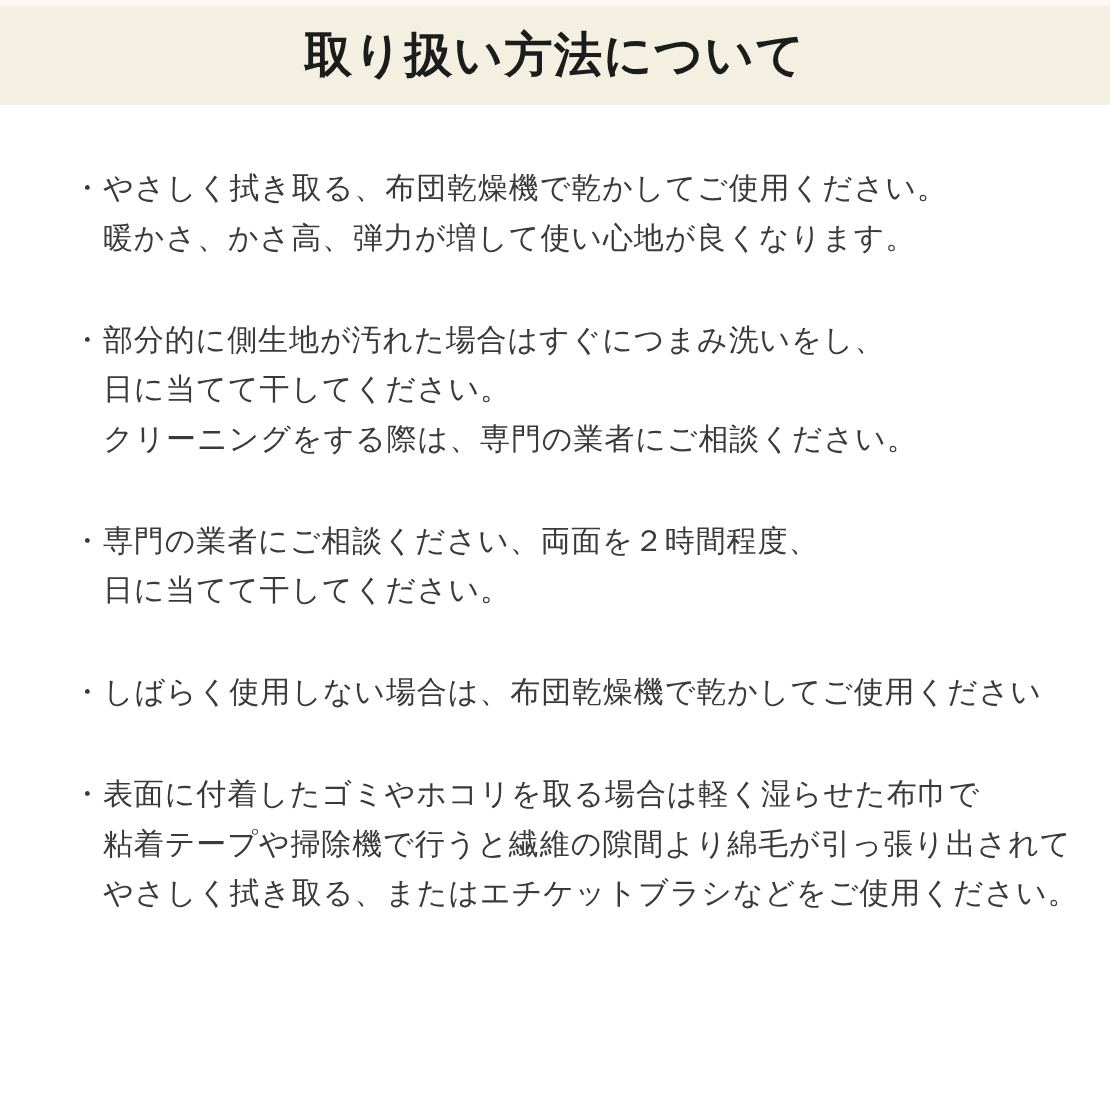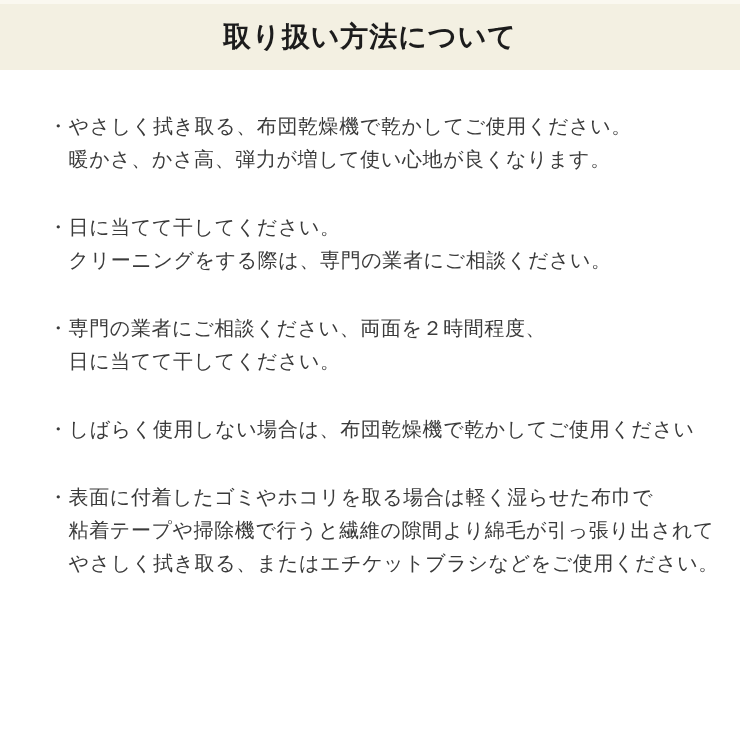--- a/index.html
+++ b/index.html
@@ -21,21 +21,21 @@
     width: 740px;
     height: 70px;
     margin-top: 0;
     background: var(--header-bg, #f3f0e2);
     display: flex;
     align-items: center;
     justify-content: center;
     border-top: 4px solid #faf8f0;
   }
   .header h1 {
-    font-size: 28px;
+    font-size: 32px;
     font-weight: bold;
     letter-spacing: 1px;
     color: var(--title-color, #1c1c1c);
     white-space: nowrap;
     text-align: right;
   }
   .content {
     padding: 40px 10px 0 48px;
   }
   .bullet {
@@ -72,20 +72,21 @@
       <span class="marker">・</span>
       <div class="lines">
         <span>やさしく拭き取る、布団乾燥機で乾かしてご使用ください。</span>
         <span>暖かさ、かさ高、弾力が増して使い心地が良くなります。</span>
       </div>
     </div>
 
     <div class="bullet">
       <span class="marker">・</span>
       <div class="lines">
+        <span>部分的に側生地が汚れた場合はすぐにつまみ洗いをし、</span>
         <span>日に当てて干してください。</span>
         <span>クリーニングをする際は、専門の業者にご相談ください。</span>
       </div>
     </div>
 
     <div class="bullet">
       <span class="marker">・</span>
       <div class="lines">
         <span>専門の業者にご相談ください、両面を２時間程度、</span>
         <span>日に当てて干してください。</span>

